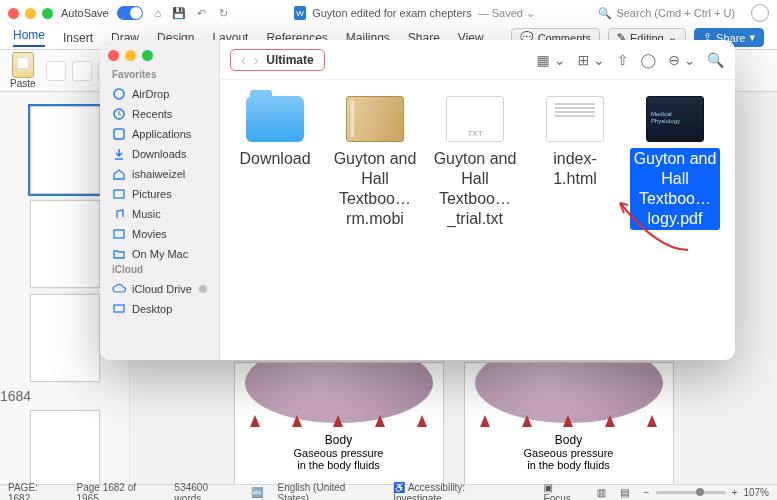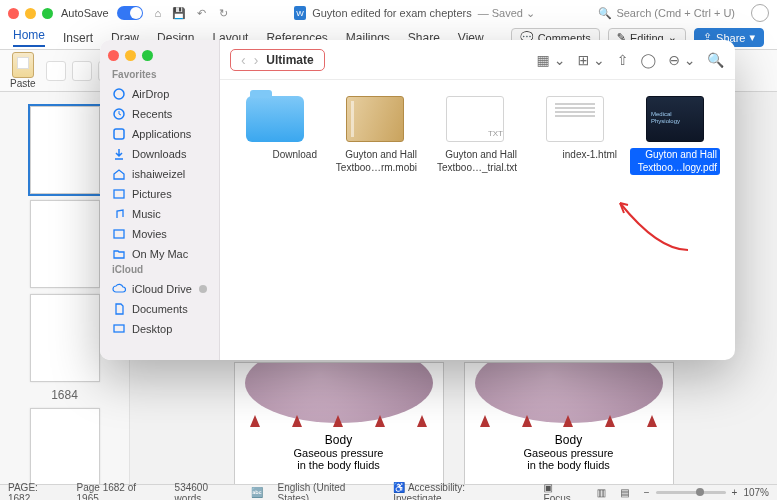--- a/index.html
+++ b/index.html
@@ -26,21 +26,21 @@
   .pill.blue{background:#2b7cd3;border-color:#2b7cd3;color:#fff}
 
   .ribbon{height:42px;background:#fafafa;border-bottom:1px solid #d7d7d7;display:flex;align-items:center;padding:0 10px;gap:10px}
   .paste{display:flex;flex-direction:column;align-items:center;font-size:10px;color:#444}
   .paste-icon{width:22px;height:26px;border:1px solid #c8a96a;border-radius:3px;background:linear-gradient(#f7e9c9,#f0d898);position:relative}
   .paste-icon::after{content:"";position:absolute;inset:4px 4px 8px 4px;background:#fff;border:1px solid #ddd}
   .sm-icon{width:20px;height:20px;border:1px solid #ddd;border-radius:3px;background:#fff}
   .ribbon .group{display:flex;gap:6px;align-items:center}
 
   .workspace{position:absolute;top:92px;bottom:16px;left:0;right:0;display:flex;background:#f2f2f2}
-  .thumbs{width:130px;background:#f7f7f7;border-right:1px solid #e2e2e2;overflow:hidden;padding:8px 0;text-align:center;font-size:12px;color:#666}
+  .thumbs{width:130px;background:#f7f7f7;border-right:1px solid #e2e2e2;overflow:hidden;padding:8px 0;text-align:left;font-size:14px;color:#666}
   .thumb{width:70px;height:88px;background:#fff;border:1px solid #cfcfcf;margin:6px auto;box-shadow:0 0 2px rgba(0,0,0,.1)}
   .thumb.sel{outline:2px solid #2b7cd3}
   .page-area{flex:1;position:relative;display:flex;justify-content:center;padding-top:270px}
   .page-col{display:flex;gap:20px}
   .page-frag{width:210px;height:170px;background:#fff;border:1px solid #ccc;position:relative;overflow:hidden;text-align:center;padding-top:70px;font-size:12px}
   .page-frag .bodytxt{font-weight:500}
   .page-frag .sub{font-size:11px}
   .page-frag .blob{position:absolute;top:-20px;left:10px;right:10px;height:80px;border-radius:50%;background:radial-gradient(circle at 40% 40%,#c9a6bf,#9c7793);opacity:.85}
   .arrowset{position:absolute;top:52px;left:0;right:0;display:flex;justify-content:space-around}
   .arrowset span{display:block;width:0;height:0;border-left:5px solid transparent;border-right:5px solid transparent;border-bottom:12px solid #b43535}
@@ -64,21 +64,21 @@
   .ftraffic .r{background:#ff5f57}.ftraffic .y{background:#febc2e}.ftraffic .g{background:#28c840}
 
   .fmain{flex:1;display:flex;flex-direction:column}
   .ftoolbar{height:40px;display:flex;align-items:center;padding:0 10px;gap:12px;border-bottom:1px solid #ececec}
   .pathbox{display:flex;align-items:center;border:1.5px solid #e46a6a;border-radius:5px;padding:2px 10px;gap:8px;font-size:12px;color:#333}
   .pathbox .chev{color:#bcbcbc;font-size:14px}
   .ftoolbar .spacer{flex:1}
   .tb-ic{color:#6d6d6d;font-size:14px;display:flex;align-items:center;gap:3px}
 
   .ficons{flex:1;padding:16px 10px;display:flex;gap:10px;align-items:flex-start}
-  .fitem-cell{width:90px;text-align:right;font-size:10px;color:#3a3a3a}
+  .fitem-cell{width:90px;text-align:center;font-size:16px;color:#3a3a3a}
   .fitem-cell .label{display:block;margin-top:6px;line-height:1.25;padding:1px 3px;border-radius:3px}
   .fitem-cell.sel .label{background:#0a63ff;color:#fff}
   .ico{width:58px;height:46px;margin:0 auto;display:flex;align-items:center;justify-content:center}
   .ico.folder{background:linear-gradient(#7ec8f7,#3aa7ef);border-radius:6px;position:relative}
   .ico.folder::before{content:"";position:absolute;top:-6px;left:4px;width:22px;height:8px;border-radius:3px 3px 0 0;background:#7ec8f7}
   .ico.book{background:linear-gradient(110deg,#e7cfa1,#c9a35e);border-radius:3px;border:1px solid #b38c47;position:relative}
   .ico.book::before{content:"";position:absolute;left:4px;top:4px;bottom:4px;width:3px;background:rgba(255,255,255,.5)}
   .ico.txt{background:#fff;border:1px solid #d4d4d4;border-radius:3px;position:relative}
   .ico.txt::after{content:"TXT";position:absolute;bottom:3px;left:0;right:0;font-size:8px;color:#9a9a9a}
   .ico.html{background:#fff;border:1px solid #d4d4d4;border-radius:3px;position:relative}
@@ -283,26 +283,20 @@
     <div class="heading">iCloud</div>
     <div class="fitem">
         <svg width="14" height="14">
           <path d="M4 10a3 3 0 010-6 4 4 0 017 1 2.5 2.5 0 010 5H4z" fill="none" stroke="currentColor" stroke-width="1.2"></path>
         </svg>
         <span>iCloud Drive</span>
         <span class="graydot"></span>
       </div>
     <div class="fitem">
         <svg width="14" height="14">
-          <path d="M4 2h5l2 2v8H4z" fill="none" stroke="currentColor" stroke-width="1.3"></path>
-        </svg>
-        <span>Documents</span>
-      </div>
-    <div class="fitem">
-        <svg width="14" height="14">
           <rect x="2" y="3" width="10" height="7" fill="none" stroke="currentColor" stroke-width="1.3"></rect>
         </svg>
         <span>Desktop</span>
       </div>
   </div>
 
   <div class="fmain">
     <div class="ftoolbar">
       <div class="pathbox">
         <span class="chev">‹</span>

